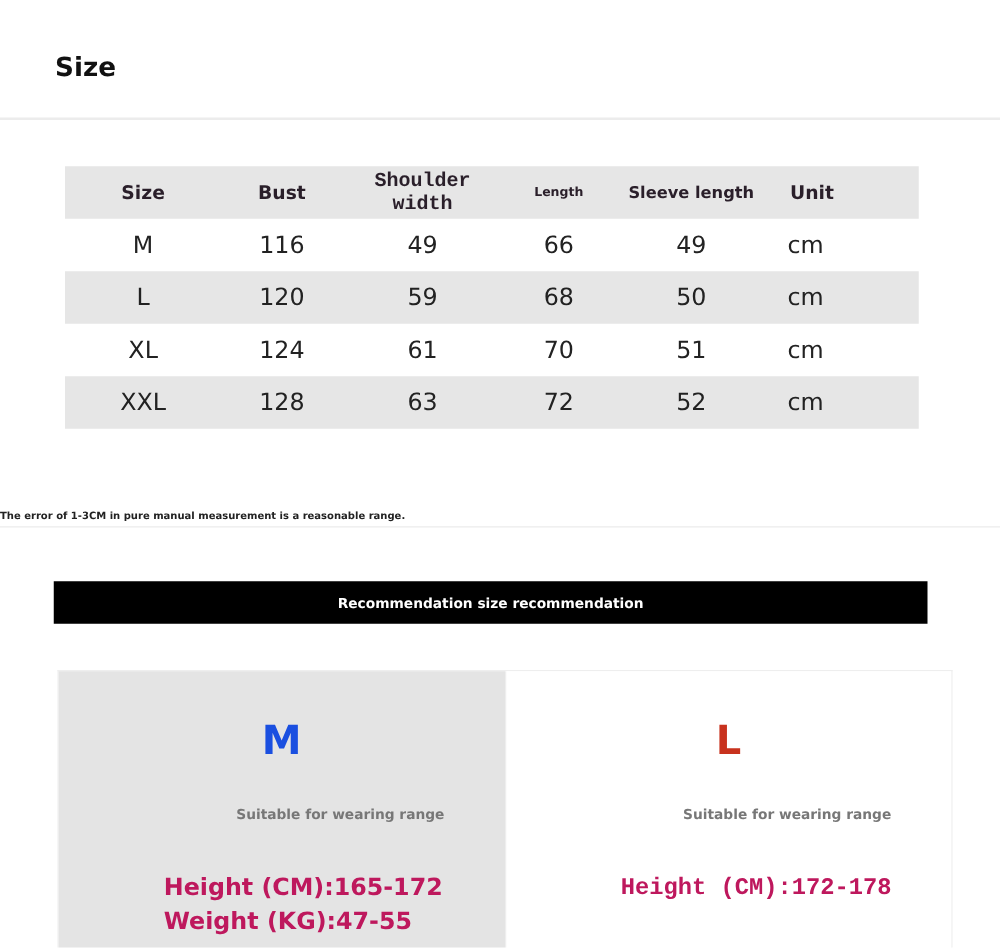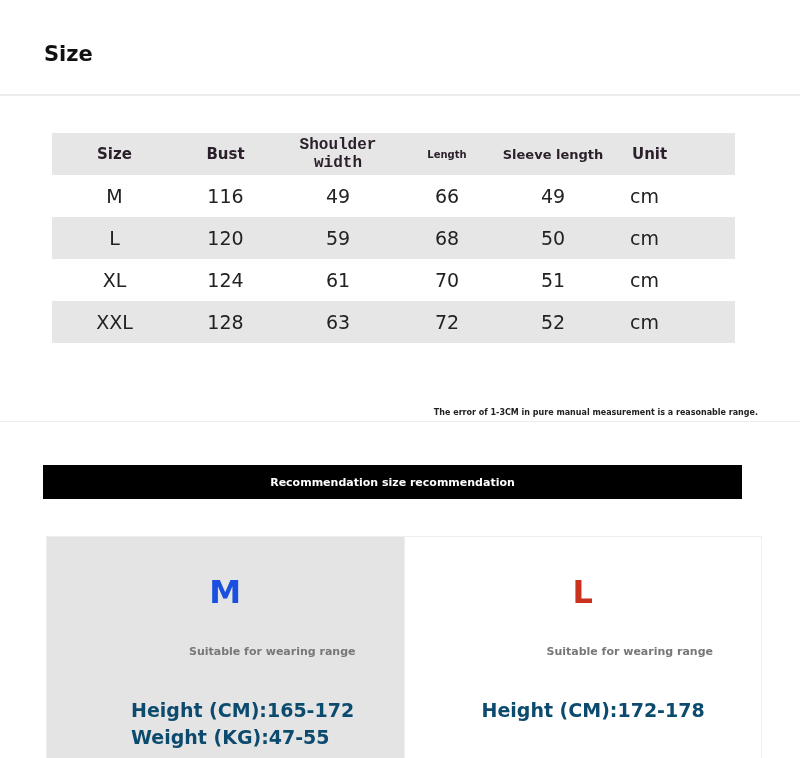--- a/index.html
+++ b/index.html
@@ -9,30 +9,30 @@
   .table { position:absolute; left:52px; top:133px; width:683px; }
   .row { display:flex; height:42px; align-items:center; }
   .row.gray { background:#e6e6e6; }
   .cell { text-align:center; }
   .hdr .cell { font-weight:bold; color:#2a1f2a; }
   .c0{width:125px;} .c1{width:97px;} .c2{width:128px;} .c3{width:90px;} .c4{width:122px;} .c5{width:88px; text-align:left; padding-left:8px;}
   .hdr .c0,.hdr .c1{font-size:15px;} .hdr .c2{font-size:16px;font-family:Liberation Mono, monospace;} .hdr .c3{font-size:10px;} .hdr .c4{font-size:13px;} .hdr .c5{font-size:15px;margin-left:10px;}
   .body-row .cell { font-size:19px; color:#222; }
   .body-row .c0 { font-size:19px; }
   .body-row .c5 { padding-left:16px; }
-  .note { position:absolute; left:0; width:758px; top:408px; text-align:right; font-size:8px; font-weight:bold; color:#222; }
+  .note { position:absolute; left:0; width:758px; top:408px; text-align:left; font-size:8px; font-weight:bold; color:#222; }
   .banner { position:absolute; left:43px; top:465px; width:699px; height:34px; background:#000; color:#fff; display:flex; align-items:center; justify-content:center; font-size:11px; font-weight:bold; }
   .cards { position:absolute; left:46px; top:536px; width:714px; height:222px; display:flex; border:1px solid #eee; border-bottom:none; }
   .card { width:50%; position:relative; height:100%; }
   .card.gray { background:#e4e4e4; }
   .card.white { background:#fff; border-left:1px solid #eee; }
   .size-letter { position:absolute; top:36px; width:100%; text-align:center; font-size:32px; font-weight:bold; }
   .suitable { position:absolute; top:108px; width:100%; text-align:center; font-size:11px; font-weight:bold; color:#777;padding-left:47px; }
-  .stats { position:absolute; top:160px; left:84px; font-size:19px; font-weight:bold; color:#0c4a6e; line-height:27px; }
-  .card.white .stats { left:77px; }
+  .stats { position:absolute; top:160px; left:84px; font-size:19px; font-weight:bold; color:#be185d; line-height:27px; }
+  .card.white .stats { left:92px;font-family:Liberation Mono, monospace; }
 </style>
 </head>
 <body>
 
 <div class="title">Size</div>
 <div class="divider" style="top:94px;"></div>
 
 <div class="table">
   <div class="row gray hdr">
     <div class="cell c0">Size</div>

